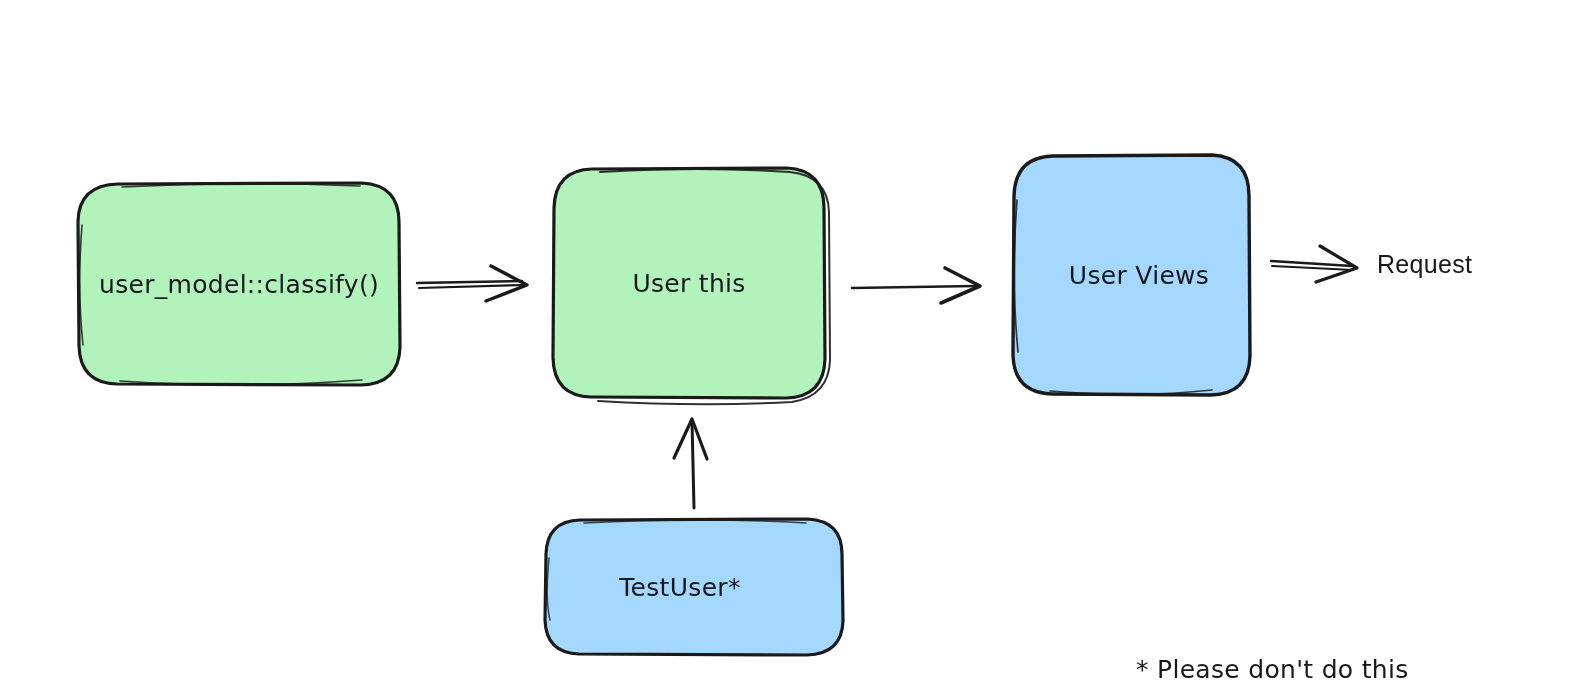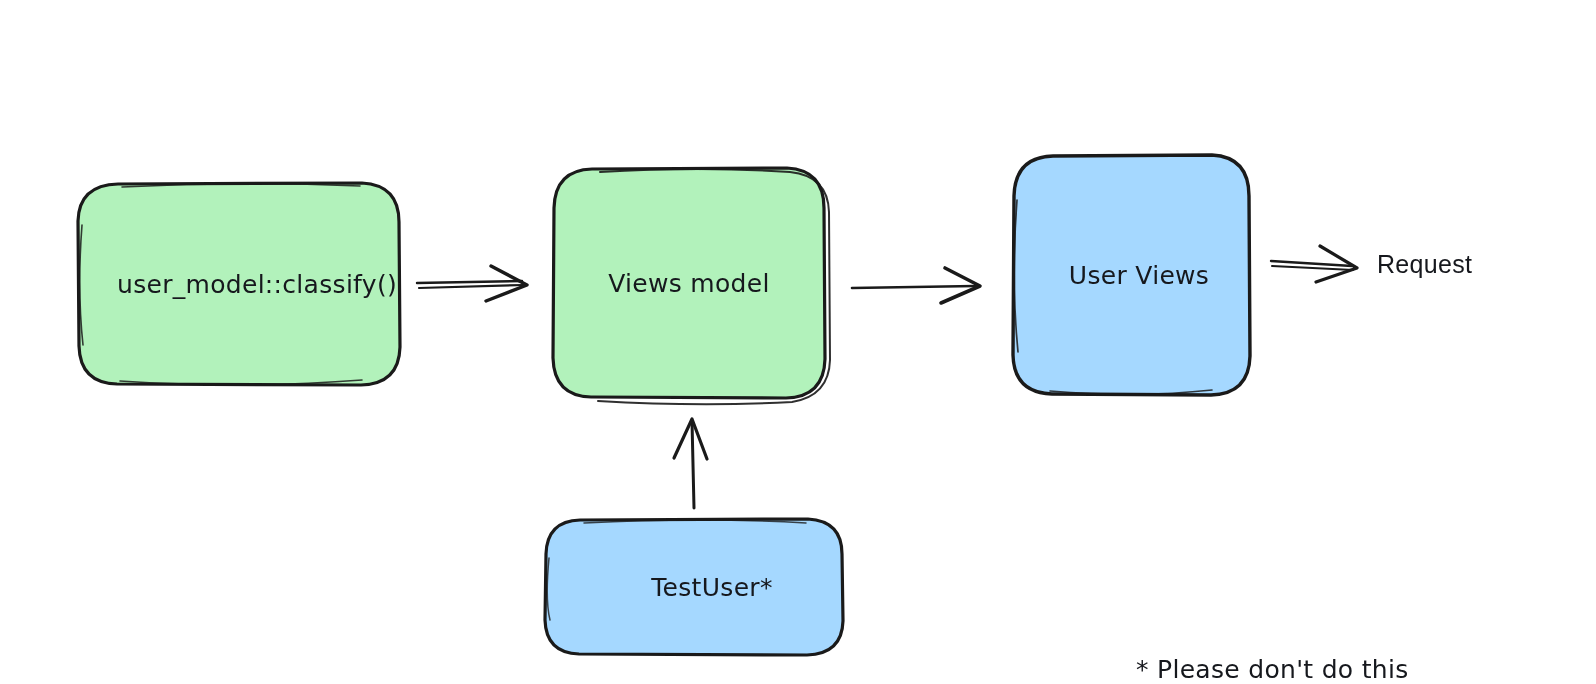--- a/index.html
+++ b/index.html
@@ -43,24 +43,24 @@
   }
   .footnote {
     position: absolute;
     color: #16181d;
     font-family: "DejaVu Sans", sans-serif;
     font-size: 25px;
     line-height: 34px;
     letter-spacing: 0.3px;
     white-space: pre;
   }
-  #n1-label { left: 78px;   top: 183px; width: 322px; height: 202px; padding-left: 18px; }
+  #n1-label { left: 78px;   top: 183px; width: 322px; height: 202px; }
   #n2-label { left: 553px;  top: 168px; width: 272px; height: 230px; }
   #n3-label { left: 1013px; top: 155px; width: 252px; height: 240px; }
-  #n4-label { left: 545px;  top: 519px; width: 270px; height: 136px; padding-left: 32px; }
+  #n4-label { left: 545px;  top: 519px; width: 270px; height: 136px; }
   #req-label { left: 1377px; top: 250px; }
   #note { left: 1136px; top: 585px; }
 </style>
 </head>
 <body>
 
 <svg id="canvas" viewBox="0 0 1596 684" xmlns="http://www.w3.org/2000/svg">
 
   <g>
     <path d="M118 184 L362 183 Q399 185 399 222 L400 347 Q399 384 361 385 L117 384 Q80 383 79 346 L78 221 Q79 185 118 184 Z" fill="#b2f2bb" stroke="#1a1a1a" stroke-width="3.2" stroke-linejoin="round" stroke-linecap="round"></path>
@@ -100,21 +100,21 @@
   </g>
 
   <g>
     <path d="M694 508 L692 421" fill="none" stroke="#1a1a1a" stroke-width="3" stroke-linecap="round"></path>
     <path d="M674 458 L692 419 L707 459" fill="none" stroke="#1a1a1a" stroke-width="3.2" stroke-linecap="round" stroke-linejoin="round"></path>
   </g>
 </svg>
 
 <div class="node-label" id="n1-label">user_model::classify()</div>
 
-<div class="node-label" id="n2-label">Views model</div>
+<div class="node-label" id="n2-label">User this</div>
 
 <div class="node-label" id="n3-label">User Views</div>
 
 <div class="node-label" id="n4-label">TestUser*</div>
 
 <div class="edge-label" id="req-label">Request</div>
 
 <div class="footnote" id="note">
   <div>* Please don't do this</div>
   

